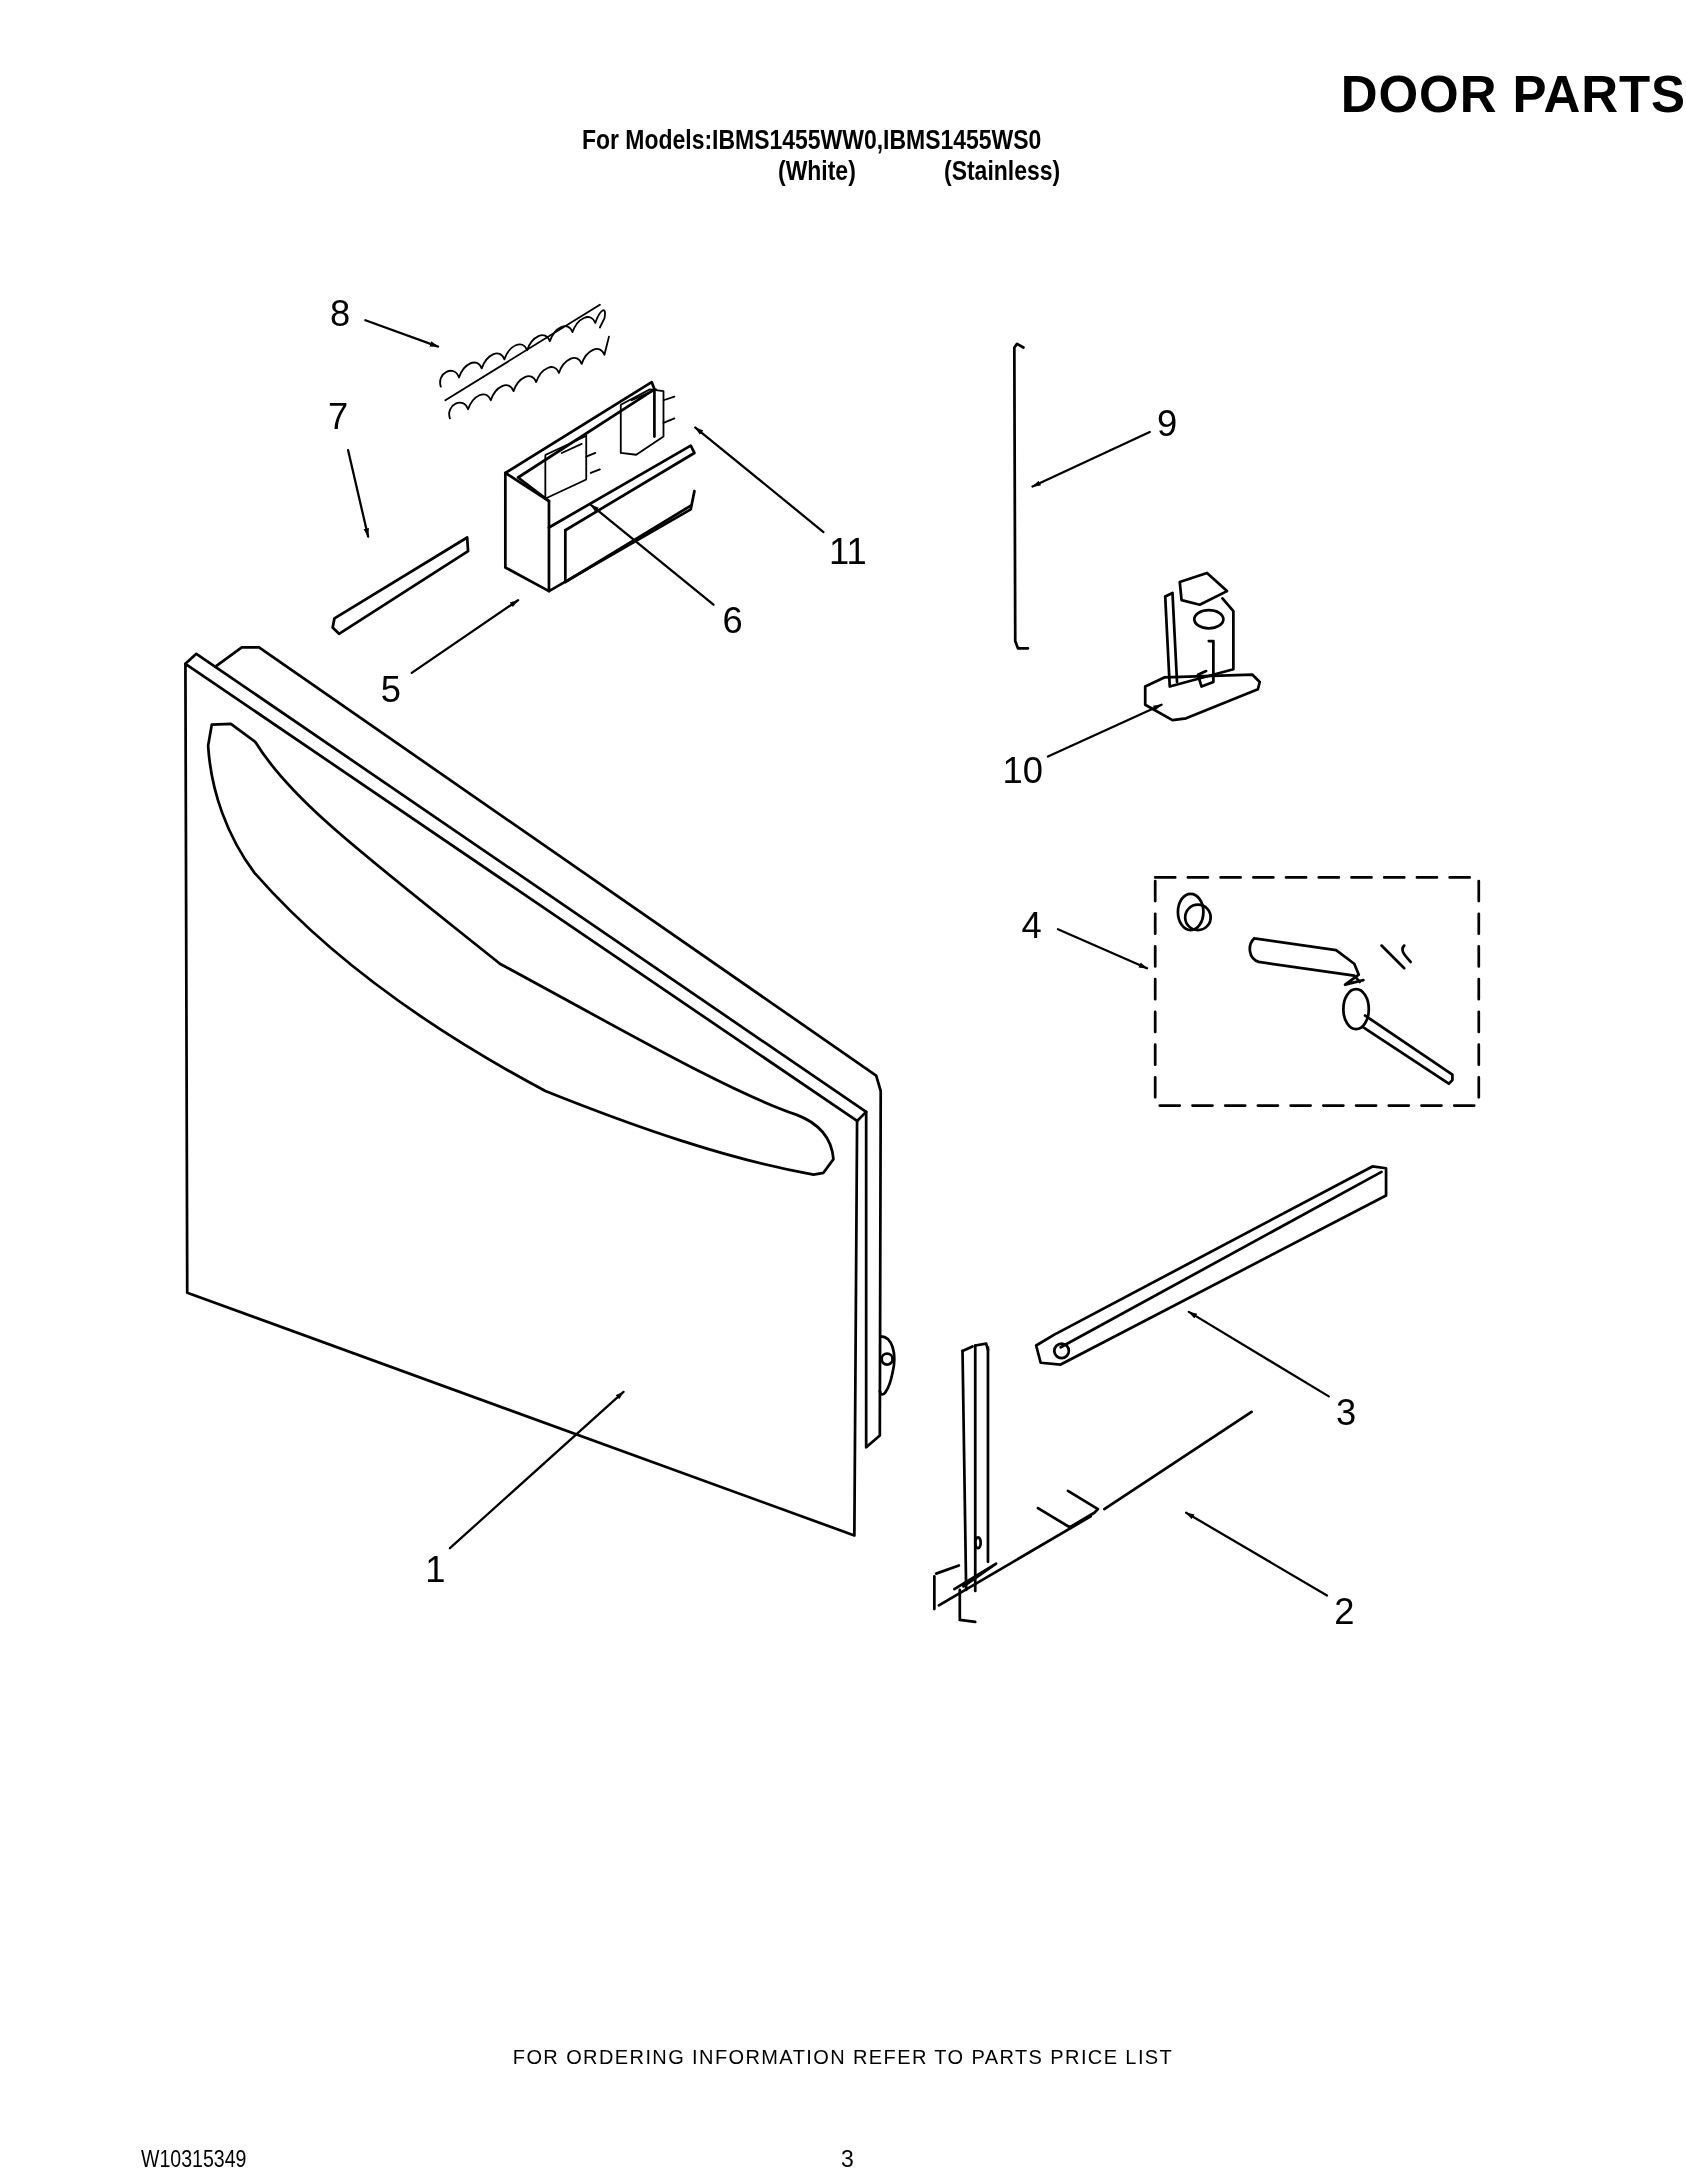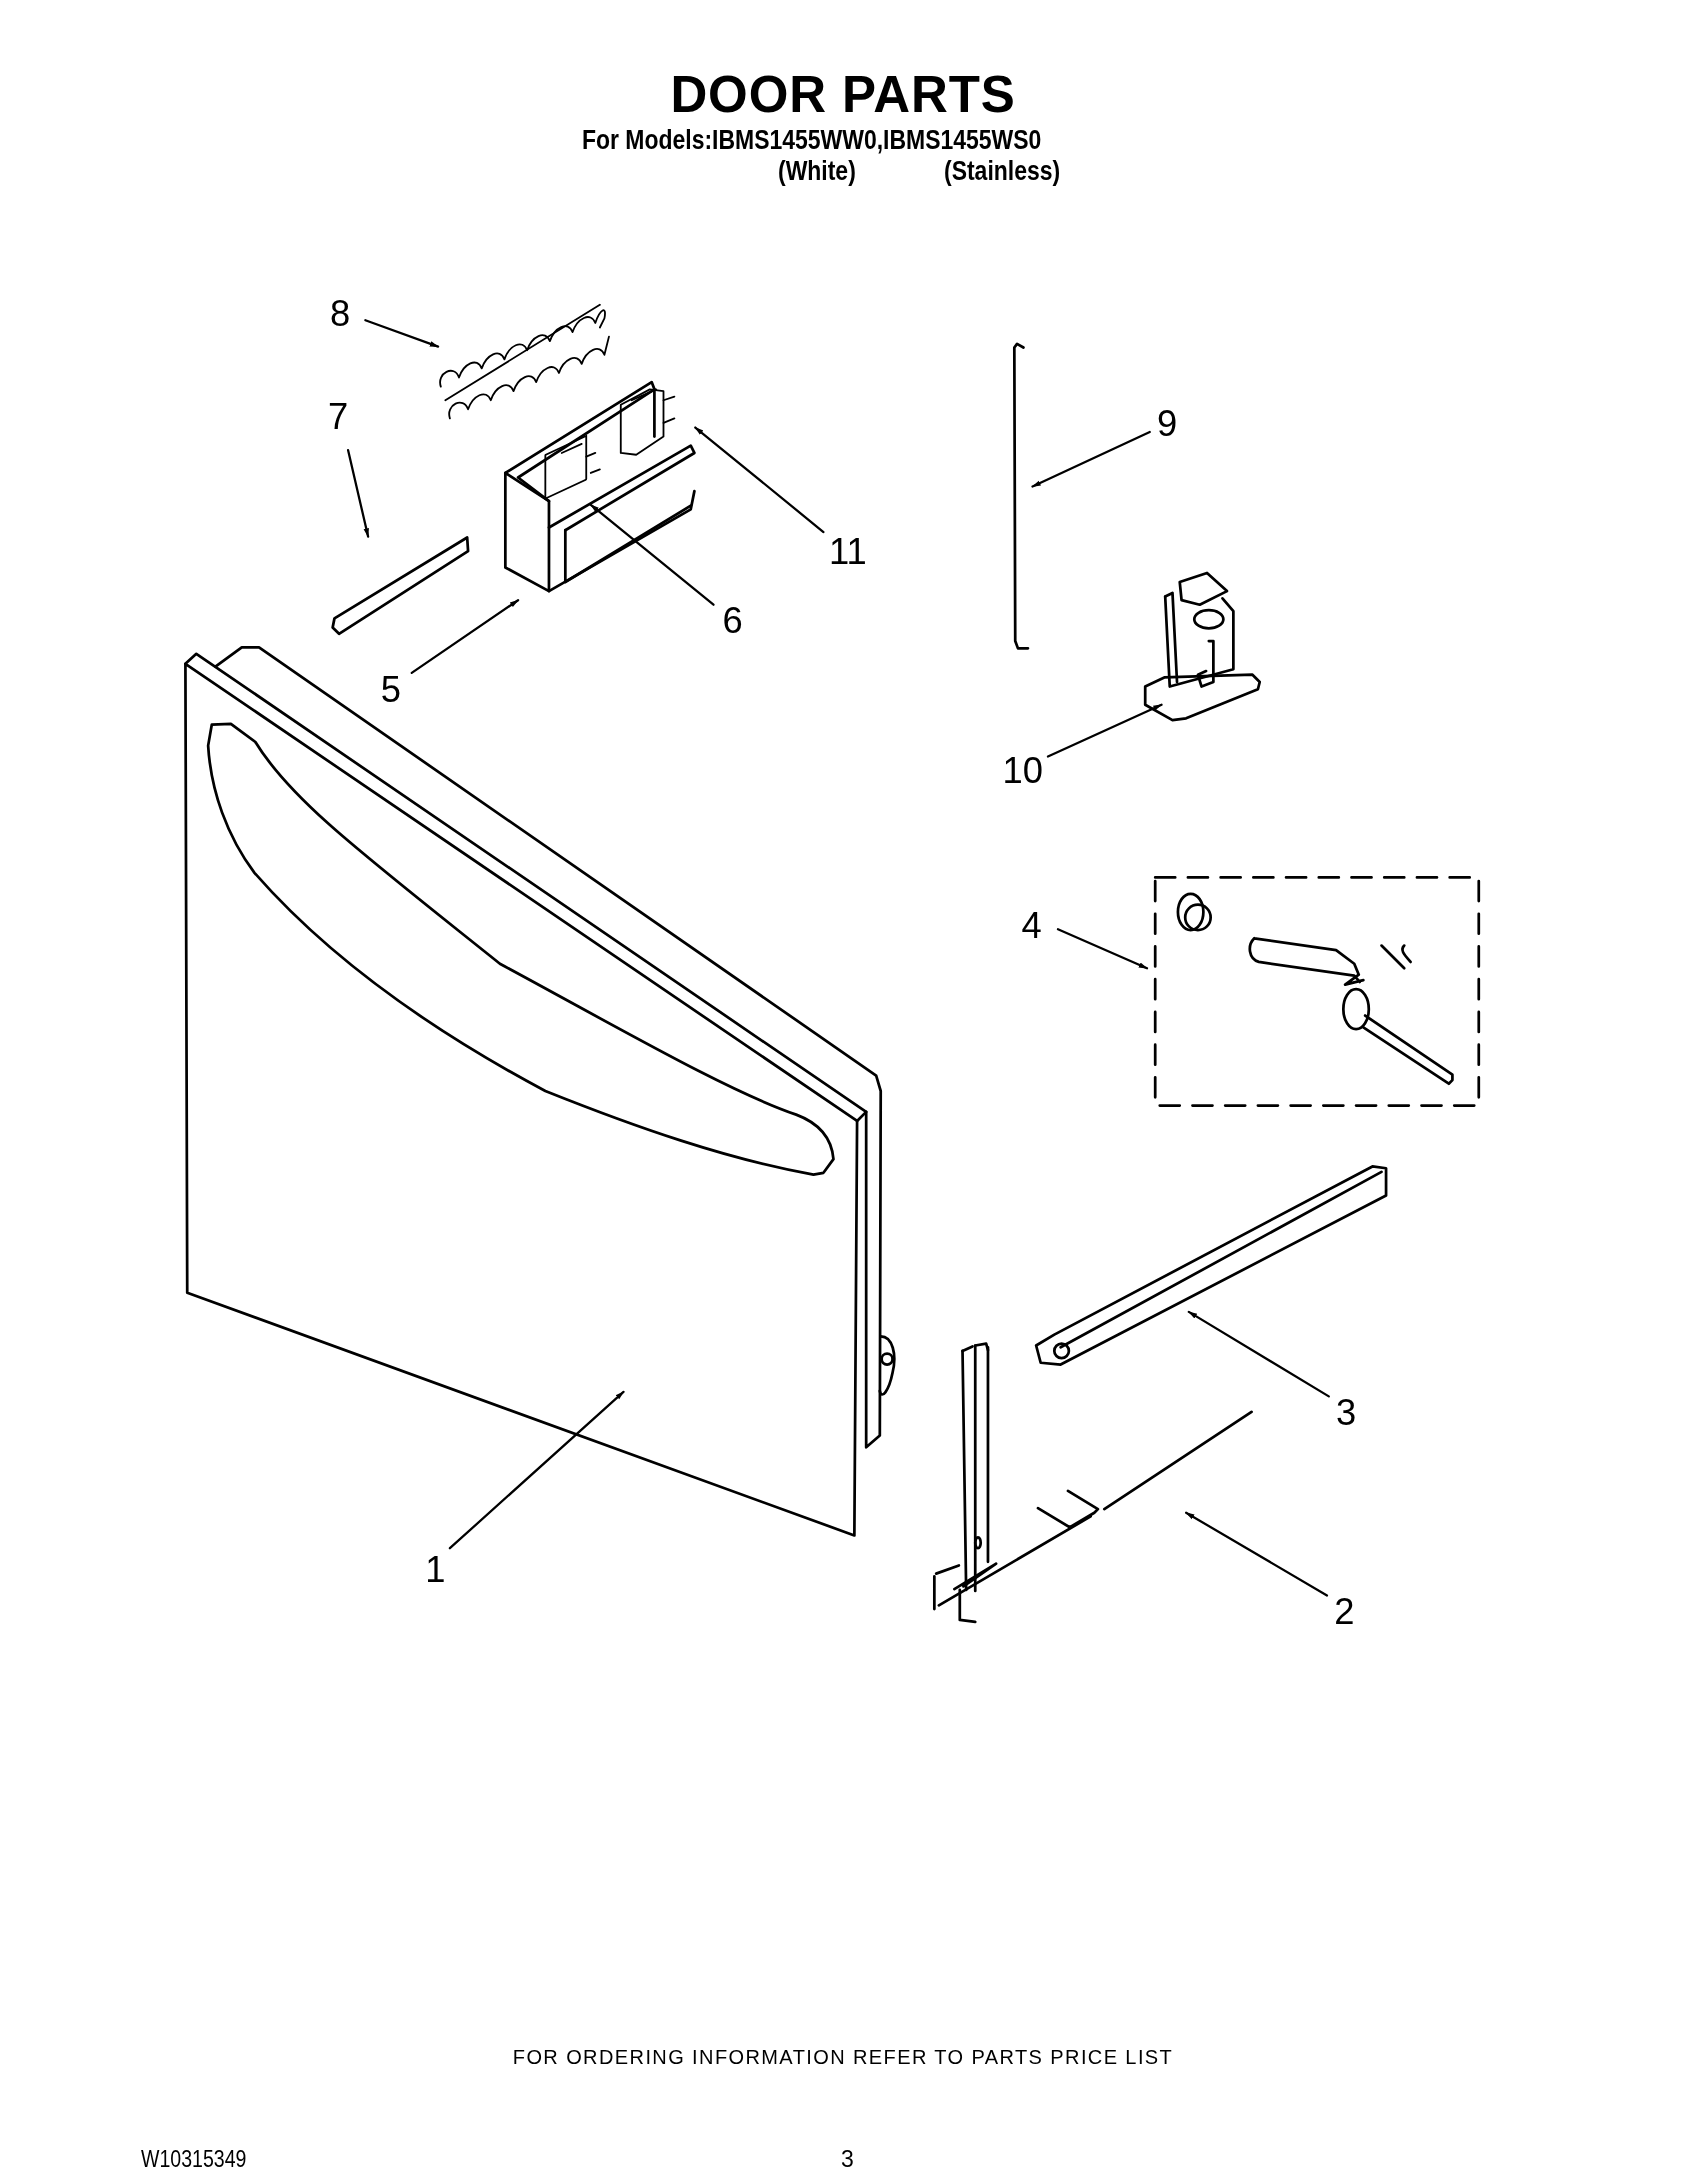--- a/index.html
+++ b/index.html
@@ -1,18 +1,18 @@
 <!DOCTYPE html>
 <html style="font-size:14.5px"><head>
 <meta charset="utf-8">
 <style>
   html, body { margin:0; padding:0; background:#ffffff; }
   body { width:1686px; height:2182px; position:relative; overflow:hidden;
          font-family:"Liberation Sans", sans-serif; color:#000; }
-  .title { position:absolute; left:0; width:1686px; top:65px; text-align:center;
+  .title { position:absolute; left:0; width:1686px; top:65px; text-align:right;
            font-size:51px; font-weight:bold; letter-spacing:0.9px; }
   .models { position:absolute; left:582px; top:124px; font-size:28px; font-weight:bold;
             transform:scaleX(0.82); transform-origin:left top; white-space:nowrap; }
   .variant { position:absolute; top:155px; font-size:28px; font-weight:bold;
              transform:scaleX(0.82); transform-origin:left top; white-space:nowrap; }
   .v-white { left:778px; }
   .v-stainless { left:944px; }
   svg.diagram { position:absolute; left:0; top:0; }
   .callout { font-family:"Liberation Sans", sans-serif; font-size:40px; fill:#000; }
   .footer-note { position:absolute; left:0; width:1686px; top:2046px; text-align:center;

